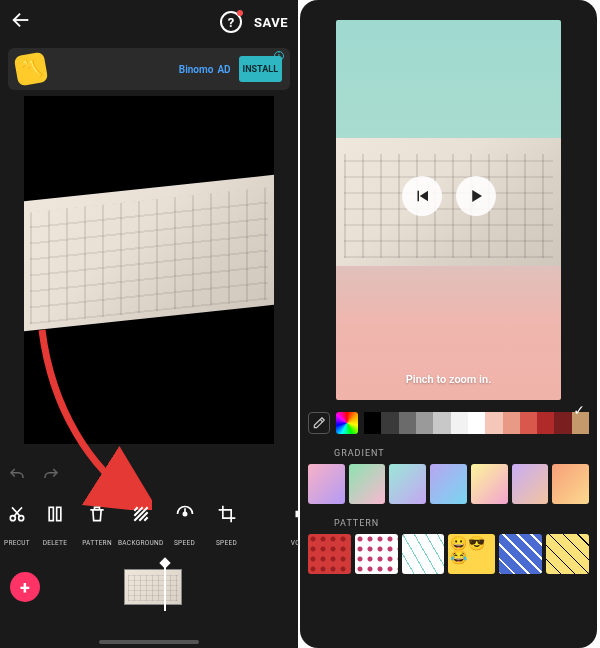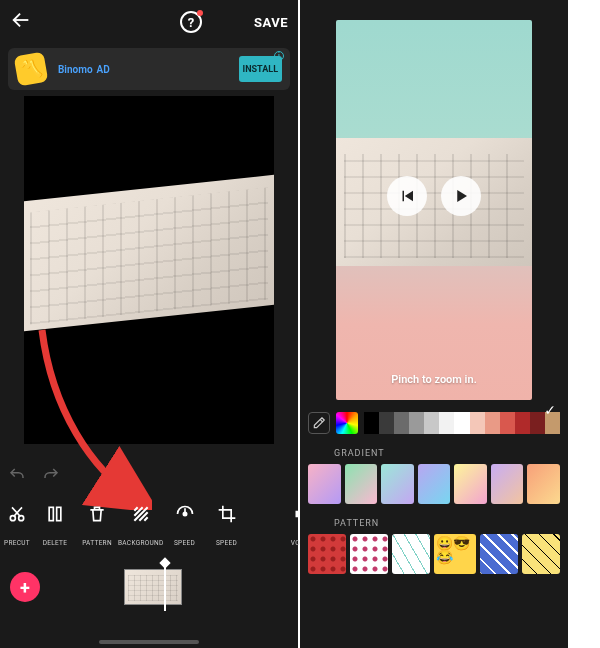--- a/index.html
+++ b/index.html
@@ -1,32 +1,32 @@
 <!DOCTYPE html>
 <html><head>
 <meta charset="utf-8">
 <style>
   * { box-sizing: border-box; margin: 0; padding: 0; }
   html, body { width: 600px; height: 648px; background: #fff; font-family: -apple-system, Roboto, Arial, sans-serif; overflow: hidden; }
   .wrap { display: flex; width: 600px; height: 648px; }
   .pane { height: 648px; background: #1a1a1a; position: relative; color: #fff; }
   .pane-left { width: 300px; border-right: 2px solid #fff; }
-  .pane-right { width: 268px; }
+  .pane-right { width: 297px; border-radius: 18px; }
 
   
   .topbar { height: 44px; display: flex; align-items: center; justify-content: space-between; padding: 0 10px; }
   .back-ic svg { width: 22px; height: 22px; }
   .top-right { display: flex; align-items: center; gap: 12px; }
   .help-ic { position: relative; width: 22px; height: 22px; border: 2px solid #fff; border-radius: 50%; display: flex; align-items: center; justify-content: center; font-size: 13px; font-weight: 700; }
   .help-dot { position: absolute; top: -3px; right: -3px; width: 6px; height: 6px; background: #ff4d4d; border-radius: 50%; }
-  .save { font-size: 13px; font-weight: 700; letter-spacing: .5px; margin-left: 40px; }
+  .save { font-size: 13px; font-weight: 700; letter-spacing: .5px; }
 
   .adbar { margin: 4px 8px; background: #2b2b2b; border-radius: 6px; display: flex; align-items: center; padding: 6px 8px; gap: 8px; position: relative; }
   .ad-ic { width: 30px; height: 30px; background: #ffcb2b; border-radius: 7px; display:flex; align-items:center; justify-content:center; font-size:18px; transform: rotate(-10deg); }
-  .ad-txt { flex: 1; font-size: 10px; line-height: 1.2; }
+  .ad-txt { flex: 1; font-size: 10px; line-height: 1.2; text-align: right; }
   .ad-txt .t1 { font-size: 12px; font-weight: 600; }
   .ad-txt .t1 span { color:#4aa3ff; margin-left:4px; font-size:10px; }
   .ad-txt .t2 { color:#aaa; }
   .ad-install { background:#2fb6c3; color:#0a2a2e; font-size:9px; font-weight:700; padding:8px 4px; border-radius:3px; position:relative; }
   .info-dot { position:absolute; top:-5px; right:-2px; width:10px; height:10px; border:1px solid #2fb6c3; border-radius:50%; display:flex; align-items:center; justify-content:center; font-size:7px; color:#2fb6c3; }
 
   .preview { margin: 6px 24px 0 24px; height: 348px; background: #000; position: relative; overflow:hidden; }
   .kb { position:absolute; left:0; right:0; top:92px; height:130px; background:
     linear-gradient(140deg, #efe6dc 0%, #e8dfd5 40%, #d9d0c6 70%, #cfc6bc 100%);
     transform: skewY(-6deg);

